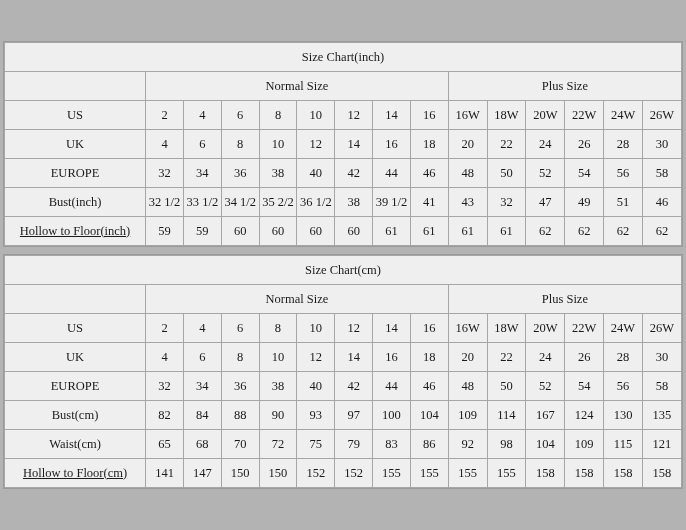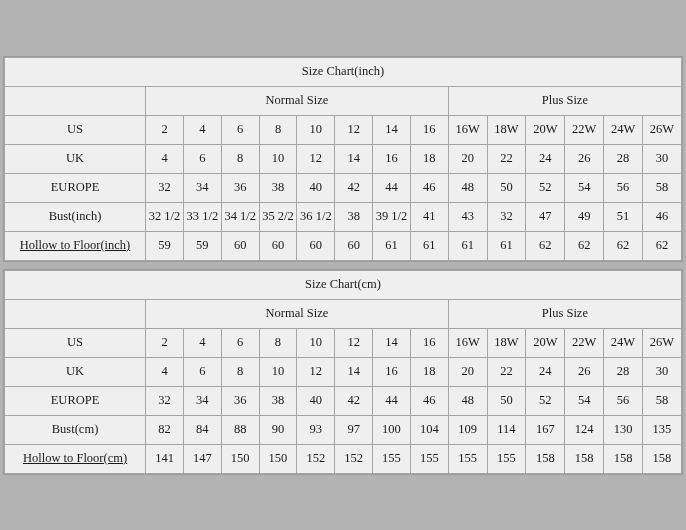--- a/index.html
+++ b/index.html
@@ -283,20 +283,37 @@
           <td>100</td>
           <td>104</td>
           <td>109</td>
           <td>114</td>
           <td>167</td>
           <td>124</td>
           <td>130</td>
           <td>135</td>
         </tr>
         <tr>
+          <td class="rowlabel">Waist(cm)</td>
+          <td>65</td>
+          <td>68</td>
+          <td>70</td>
+          <td>72</td>
+          <td>75</td>
+          <td>79</td>
+          <td>83</td>
+          <td>86</td>
+          <td>92</td>
+          <td>98</td>
+          <td>104</td>
+          <td>109</td>
+          <td>115</td>
+          <td>121</td>
+        </tr>
+        <tr>
           <td class="rowlabel wide-label">Hollow to Floor(cm)</td>
           <td>141</td>
           <td>147</td>
           <td>150</td>
           <td>150</td>
           <td>152</td>
           <td>152</td>
           <td>155</td>
           <td>155</td>
           <td>155</td>

